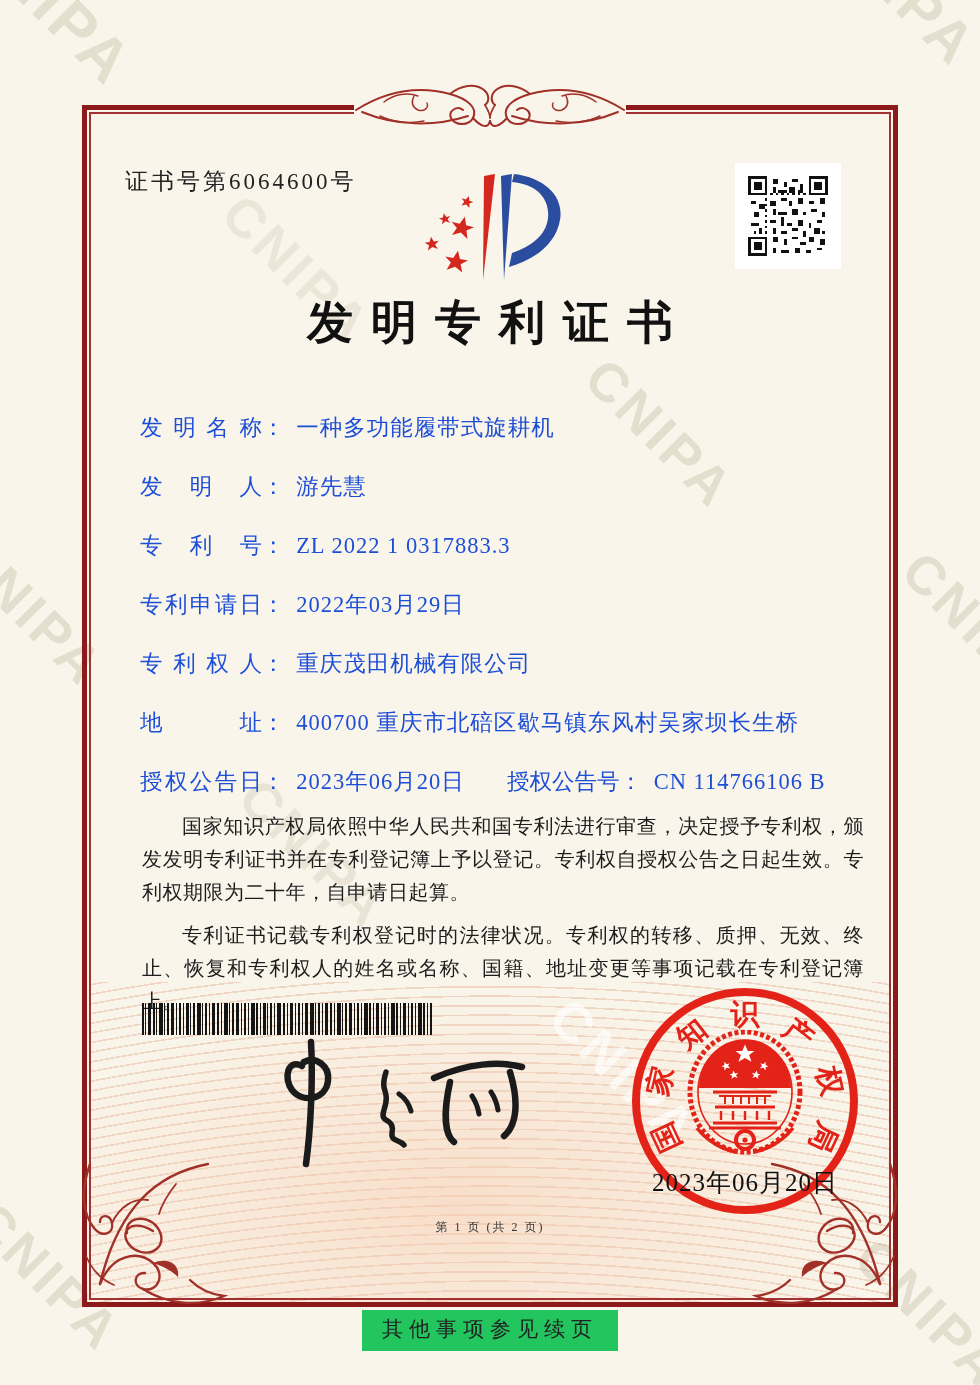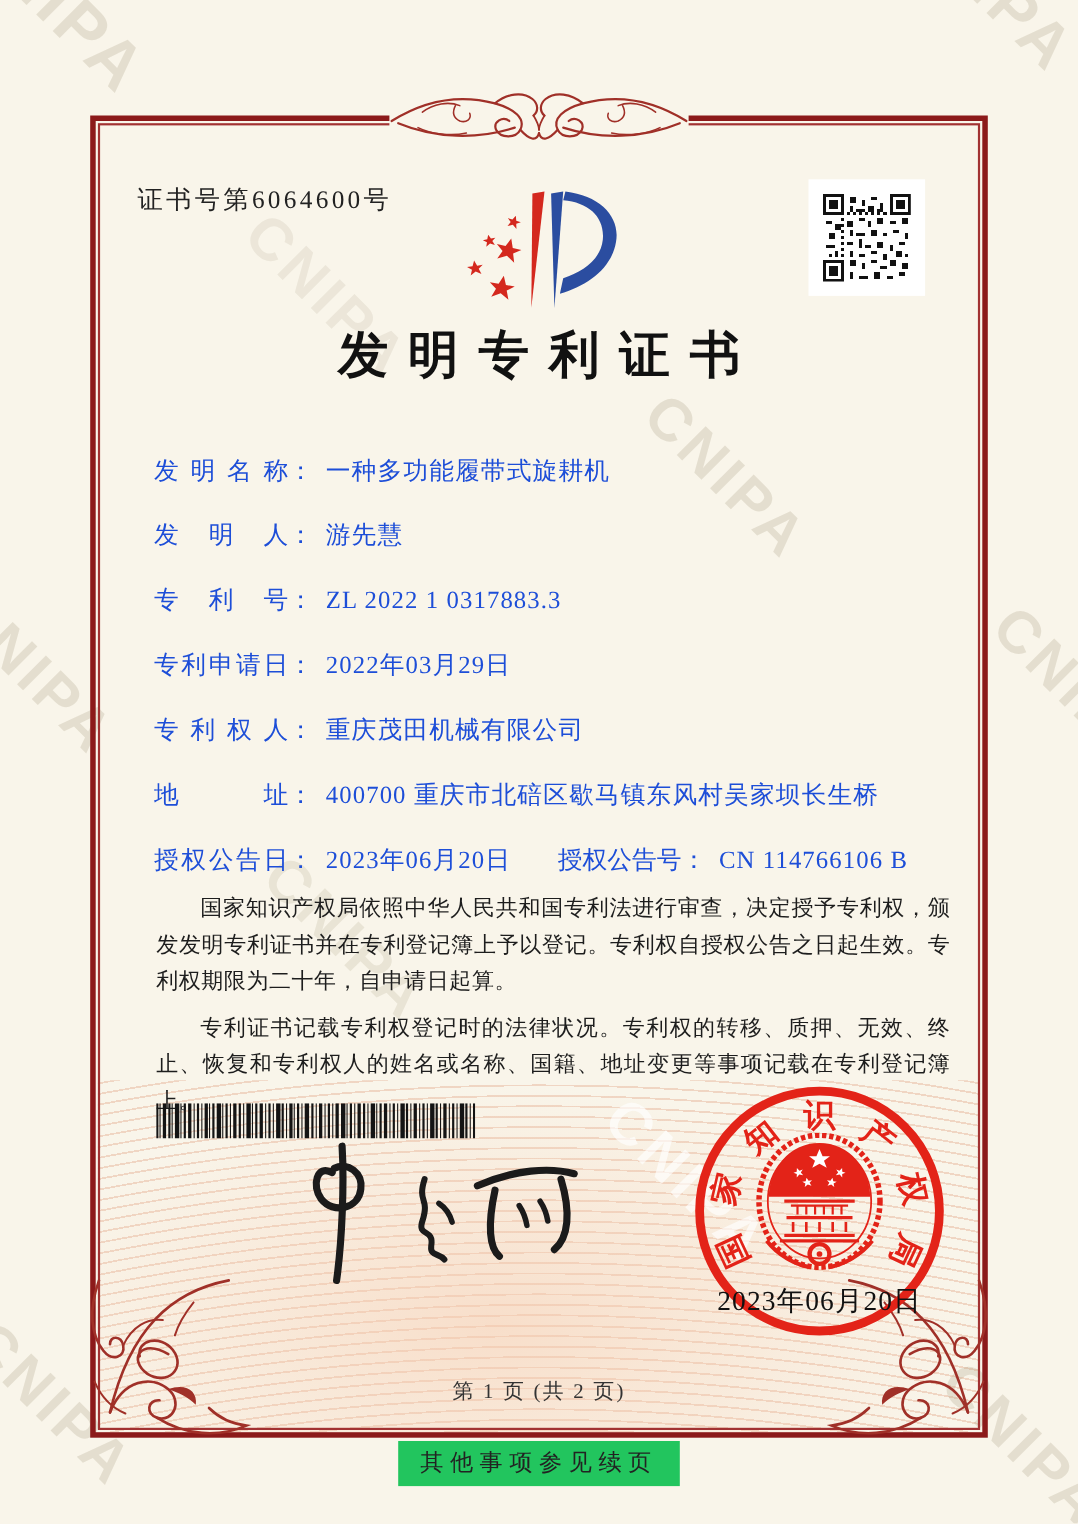--- a/index.html
+++ b/index.html
@@ -56,22 +56,22 @@
   .autograph{position:absolute;left:258px;top:1036px;width:270px;height:132px;z-index:4;}
 
   .seal{position:absolute;left:632px;top:988px;width:226px;height:226px;z-index:5;}
   .seal .ring{position:absolute;inset:0;border:8px solid #e32318;border-radius:50%;}
   .seal .schar{position:absolute;font-size:29px;font-weight:700;color:#e32318;
                transform-origin:center;white-space:nowrap;}
   .seal .emblem{position:absolute;left:53px;top:42px;}
   .seal .sdate{position:absolute;left:0;top:178px;width:100%;text-align:center;
                font-size:25px;color:#111;letter-spacing:1px;white-space:nowrap;}
 
-  .pageinfo{position:absolute;left:0;top:1252px;width:980px;text-align:center;z-index:4;
-            font-size:19px;color:#333;letter-spacing:2px;}
+  .pageinfo{position:absolute;left:0;top:1219px;width:980px;text-align:center;z-index:4;
+            font-size:12px;color:#333;letter-spacing:2px;}
   .notebox{position:absolute;left:50%;top:1310px;transform:translateX(-50%);z-index:4;
            background:#22c55e;padding:5px 20px 8px;font-size:21px;color:#222;letter-spacing:6px;white-space:nowrap;}
 </style>
 </head>
 <body>
 
 <div class="page">
 
   <svg width="0" height="0" style="position:absolute">
     <defs>

